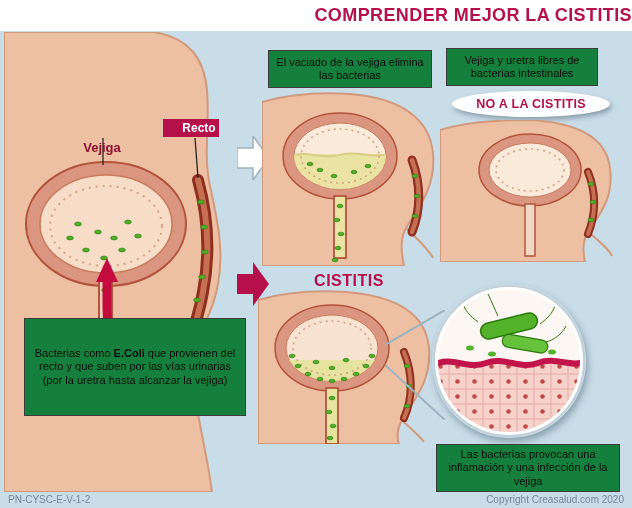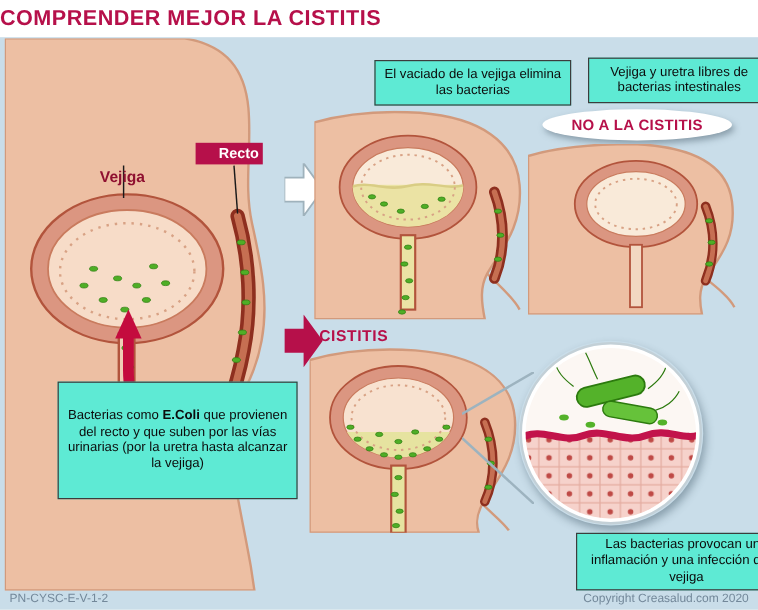--- a/index.html
+++ b/index.html
@@ -9,39 +9,39 @@
     --background:#c9dde9;
   }
   body { font-family:"Liberation Sans", sans-serif; background:#eef3f6; }
   .canvas{
     position:relative; width:632px; height:508px;
     background:var(--background); overflow:hidden;
   }
   .abs{ position:absolute; }
   .header{
     position:absolute; top:0; left:0; width:632px; height:31px;
-    background:#ffffff; display:flex; align-items:center; justify-content:flex-start;
+    background:#ffffff; display:flex; align-items:center; justify-content:flex-end;
   }
   .header h1{
     color:var(--accent); font-size:18px; font-weight:bold; letter-spacing:.4px;
   }
   .caption-box{
-    position:absolute; background:#5eead4; border:1px solid #3c3c3c;
+    position:absolute; background:#15803d; border:1px solid #3c3c3c;
     display:flex; align-items:center; justify-content:center; text-align:center;
-    font-size:11px; line-height:1.22; color:#0c0c0c; padding:3px 7px;margin-left:44px;
+    font-size:11px; line-height:1.22; color:#0c0c0c; padding:3px 7px;
   }
   .badge-oval{
     position:absolute; background:#ffffff; border-radius:50%;
     box-shadow:2px 3px 5px rgba(75,95,110,.5);
     display:flex; align-items:center; justify-content:center;
     color:var(--accent); font-weight:bold; font-size:12.5px; letter-spacing:.3px;
   }
   .section-title{
     position:absolute; color:var(--accent); font-weight:bold;
-    font-size:13px; text-align:left; letter-spacing:.5px;
+    font-size:16px; text-align:center; letter-spacing:.5px;
   }
   .organ-label{
     position:absolute; color:#8f1030; font-weight:bold; font-size:13px; text-align:center;margin-top:20px;
   }
   .organ-badge{
     position:absolute; background:var(--accent); color:#fff; font-weight:bold;
     font-size:12px; display:flex; align-items:center; justify-content:center;
   }
   .footer-text{
     position:absolute; font-size:10px; color:#73889a;
@@ -110,21 +110,21 @@
       <polygon points="92,250 114,250 103,226" fill="#c40b3e"></polygon>
 
       <line x1="99" y1="106" x2="99" y2="133" stroke="#1a1a1a" stroke-width="1.2"></line>
       <line x1="191" y1="106" x2="194" y2="146" stroke="#1a1a1a" stroke-width="1.2"></line>
     </svg>
   </div>
 
   <div class="organ-label" style="left:70px; top:120px; width:64px;">Vejiga</div>
   <div class="organ-badge" style="left:163px; top:119px; width:56px; height:18px;padding-left:16px;">Recto</div>
 
-  <div class="caption-box" style="left:4px; top:318px; width:200px; height:98px;text-align:center;">
+  <div class="caption-box" style="left:24px; top:318px; width:222px; height:98px;text-align:center;">
     <span><span>Bacterias como </span><b>E.Coli</b><span> que provienen del recto y que suben por las vías urinarias (por la uretra hasta alcanzar la vejiga)</span></span>
   </div>
 
   <div class="abs" style="left:237px; top:136px; width:32px; height:44px;">
     <svg width="32" height="44" viewBox="0 0 32 44">
       <polygon points="0,12 16,12 16,0 32,22 16,44 16,32 0,32" fill="#ffffff" stroke="#9fb2bc" stroke-width="1.5"></polygon>
     </svg>
   </div>
   <div class="abs" style="left:237px; top:262px; width:32px; height:44px;">
     <svg width="32" height="44" viewBox="0 0 32 44">

